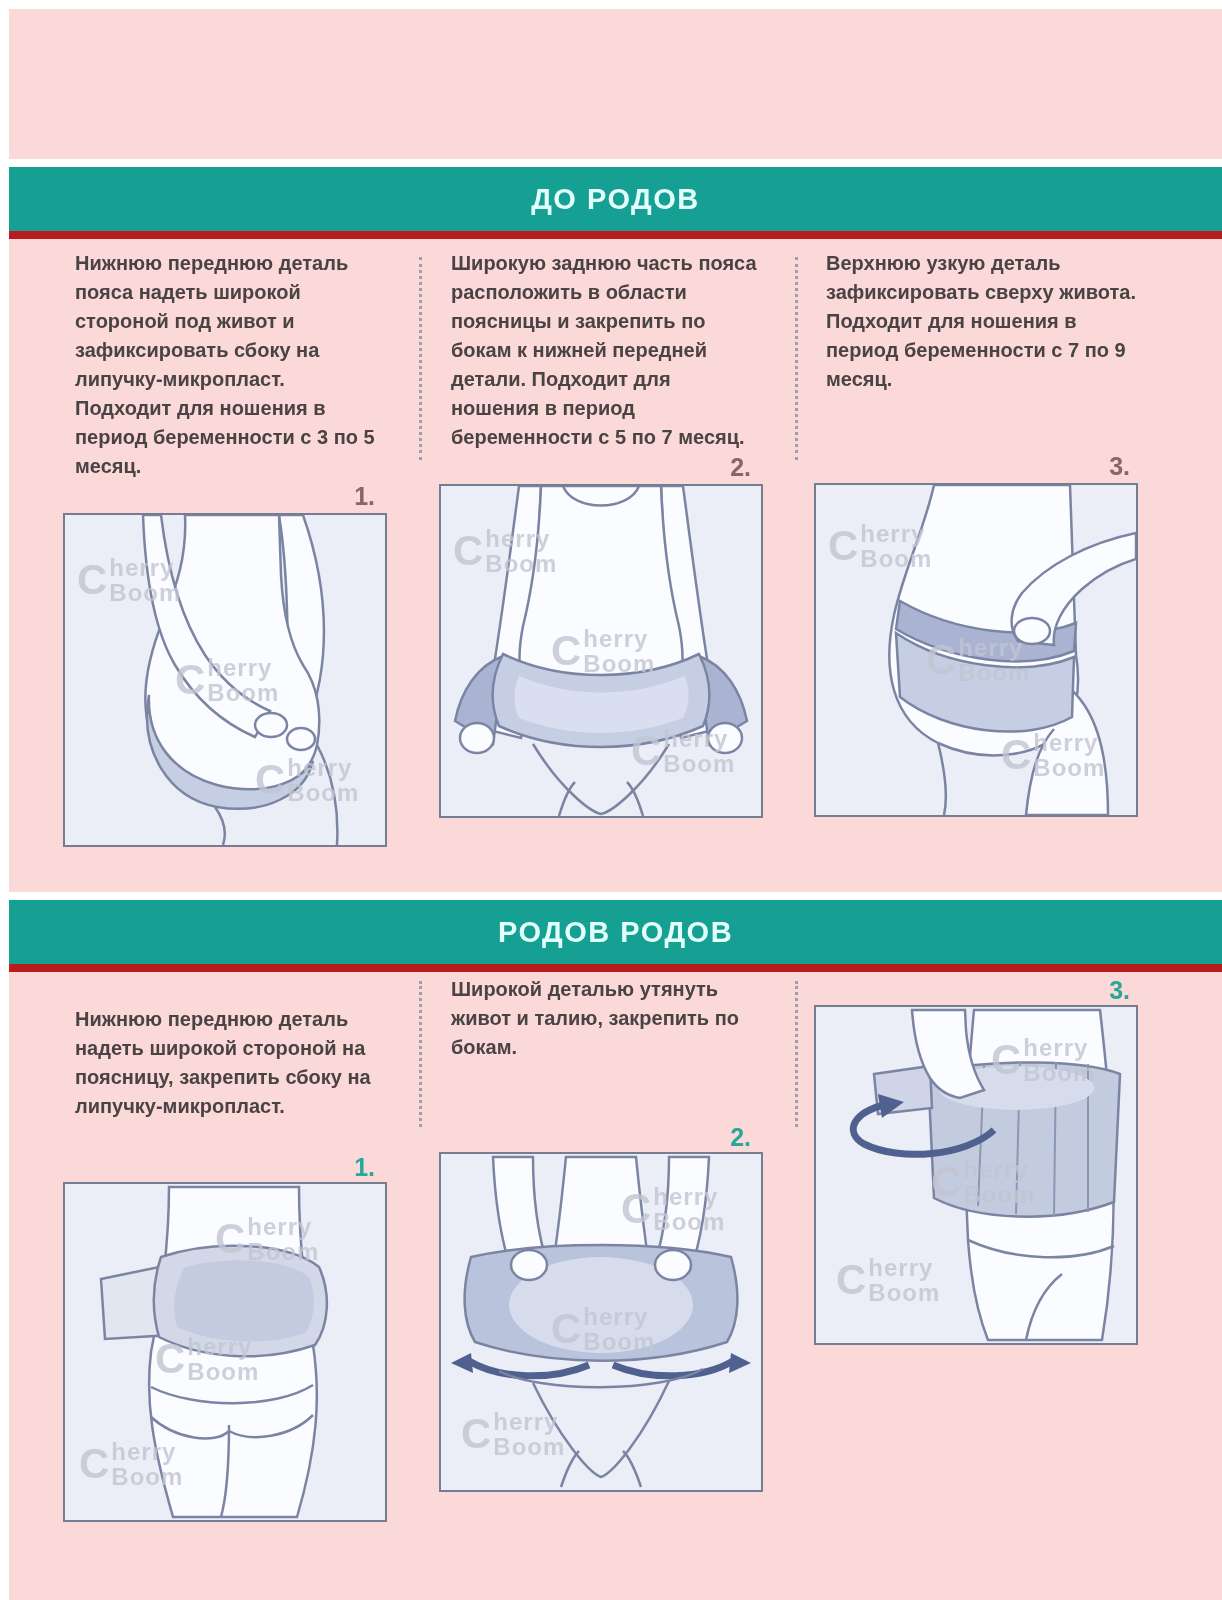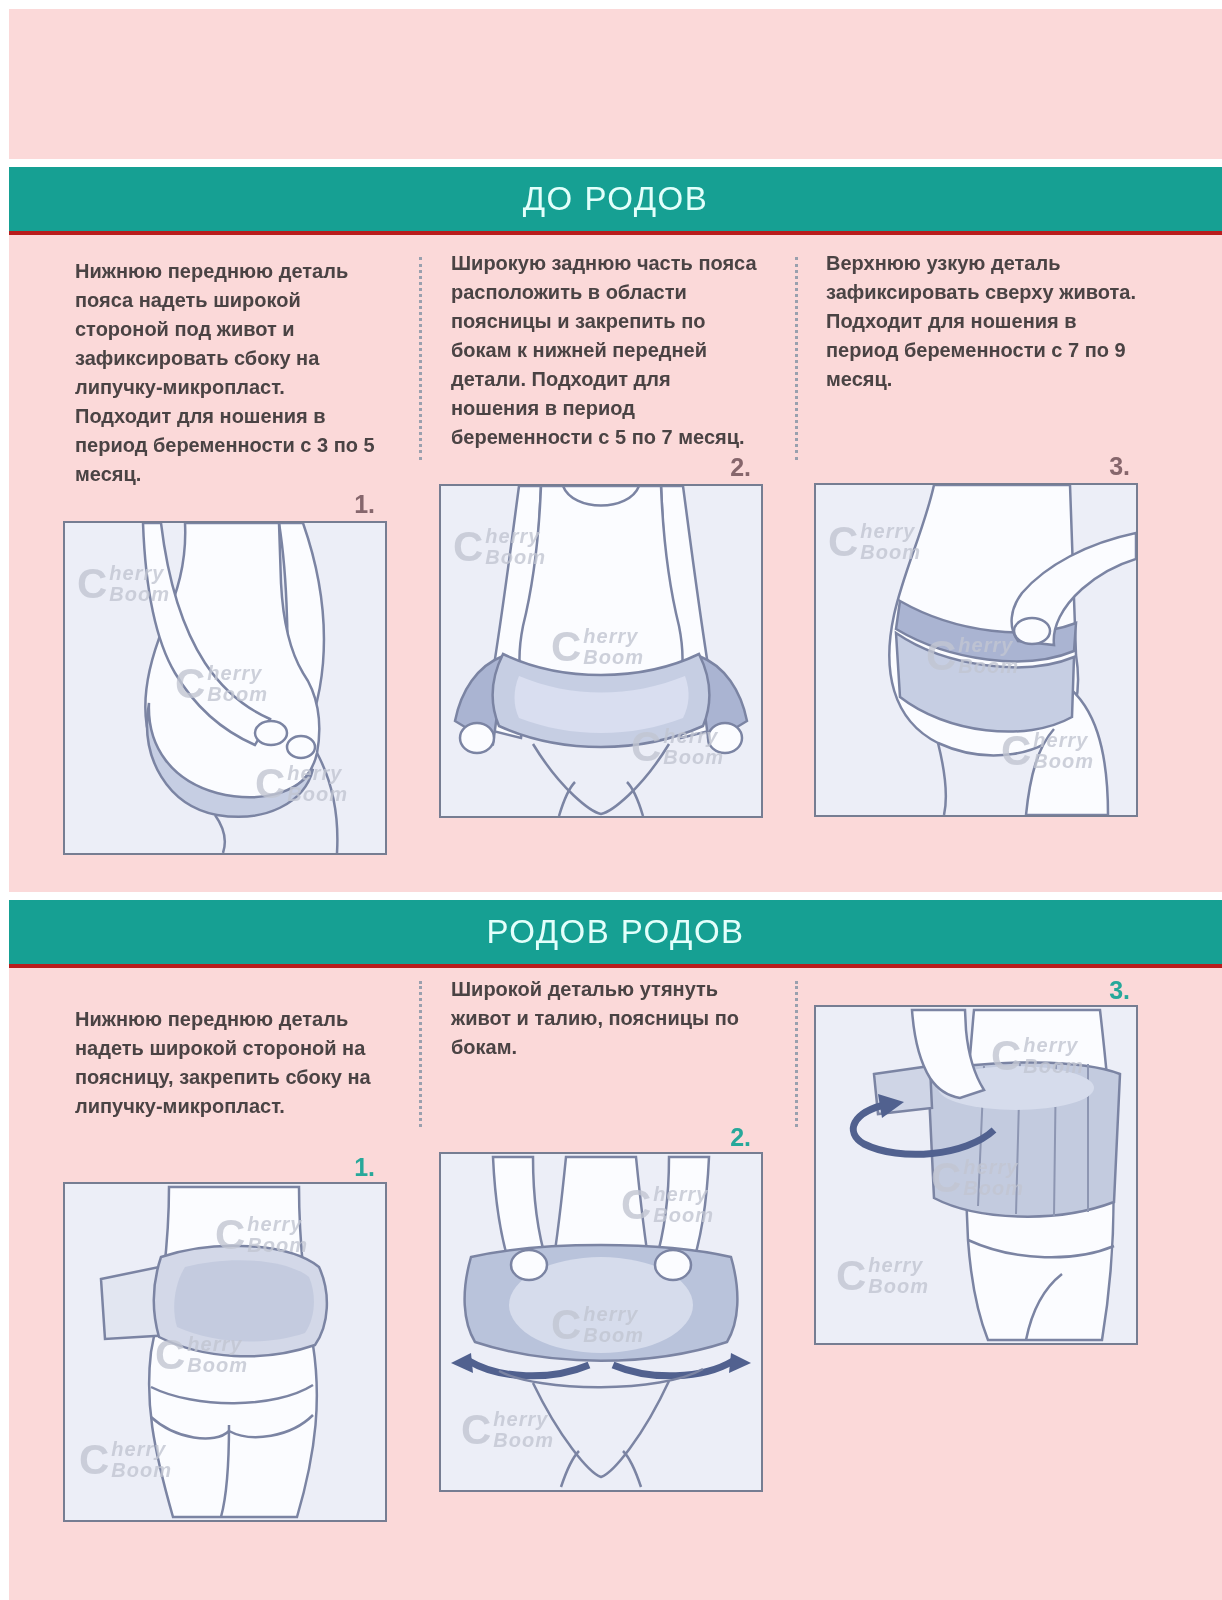--- a/index.html
+++ b/index.html
@@ -14,23 +14,23 @@
   }
   .title{
     position:absolute;left:0;right:0;top:40px;
     text-align:center;
     font-size:47px;font-weight:700;letter-spacing:1px;
     color:#2d9a93;
   }
   .band{
     position:absolute;left:0;right:0;height:64px;
     background:#16a093;
-    border-top:8px solid #fff;border-bottom:4px solid #b91c1c;
+    border-top:8px solid #fff;border-bottom:8px solid #b91c1c;
     text-align:center;line-height:64px;
-    font-size:33px;font-weight:400;letter-spacing:1.5px;
+    font-size:29px;font-weight:700;letter-spacing:1.5px;
     color:#e3fffb;
   }
   .band.before{top:150px;}
   .band.after{top:883px;}
   .step{position:absolute;}
   .step-text{
     margin:0;padding:0 4px 0 14px;
     font-size:20px;line-height:1.45;font-weight:700;
     color:#4a4344;white-space:pre-line;
   }
@@ -56,34 +56,34 @@
   }
   .div-t{top:248px;height:203px;}
   .div-b{top:972px;height:146px;}
   .div-1{left:410px;}
   .div-2{left:786px;}
   .wm{
     position:absolute;display:flex;align-items:center;gap:2px;
     color:#c2c6d2;opacity:.8;pointer-events:none;
   }
   .wm-logo{font-size:42px;font-weight:700;line-height:.9;}
-  .wm-text{font-size:20px;font-weight:700;line-height:1.05;letter-spacing:1px;font-style:italic;}
+  .wm-text{font-size:24px;font-weight:700;line-height:1.05;letter-spacing:1px;}
 </style>
 </head>
 <body>
 
 <div class="poster">
 
 
   <div class="band before">ДО РОДОВ</div>
 
   <div class="divider div-t div-1"></div>
   <div class="divider div-t div-2"></div>
 
-  <div class="step sec-before" style="left:52px;top:248px;width:328px;">
+  <div class="step sec-before" style="left:52px;top:240px;width:328px;">
     <p class="step-text">Нижнюю переднюю деталь пояса надеть широкой стороной под живот и зафиксировать сбоку на липучку-микропласт. Подходит для ношения в период беременности с 3 по 5 месяц.</p>
     <div class="step-num">1.</div>
     <div class="ill">
       <svg viewBox="0 0 320 330">
         <rect width="320" height="330" fill="#eceef7"></rect>
         <path d="M238,0 C252,40 262,90 258,140 C255,175 246,205 232,226 L200,210 C216,180 224,140 222,95 C221,60 218,25 214,0 Z" fill="#fbfcff" stroke="#7b84a3" stroke-width="2.5"></path>
         <path d="M120,0 C122,40 112,70 98,105 C82,145 74,185 86,220 C100,258 140,280 185,278 C222,276 246,258 252,230 C258,198 252,170 238,150 C226,130 218,100 216,60 L214,0 Z" fill="#fbfcff" stroke="#7b84a3" stroke-width="2.5"></path>
         <path d="M84,180 C82,225 108,258 152,270 C196,281 232,270 248,246 C240,280 200,300 152,292 C104,283 74,236 84,180 Z" fill="#c6cee3" stroke="#7b84a3" stroke-width="2.5"></path>
         <path d="M96,0 C102,50 114,100 140,140 C158,167 180,185 205,196 L190,222 C158,208 130,184 110,150 C88,113 80,55 78,0 Z" fill="#fbfcff" stroke="#7b84a3" stroke-width="2.5"></path>
         <ellipse cx="206" cy="210" rx="16" ry="12" fill="#fbfcff" stroke="#7b84a3" stroke-width="2.5"></ellipse>
@@ -197,21 +197,21 @@
           <span class="wm-text"><span>herry</span><br><span>Boom</span></span>
         </div>
       <div class="wm" style="left:14px;top:255px">
           <span class="wm-logo">C</span>
           <span class="wm-text"><span>herry</span><br><span>Boom</span></span>
         </div>
     </div>
   </div>
 
   <div class="step sec-after" style="left:428px;top:966px;width:328px;">
-    <p class="step-text">Широкой деталью утянуть живот и талию, поясницы по бокам.</p>
+    <p class="step-text">Широкой деталью утянуть живот и талию, закрепить по бокам.</p>
     <div class="step-num">2.</div>
     <div class="ill">
       <svg viewBox="0 0 320 330">
         <rect width="320" height="330" fill="#eceef7"></rect>
         <path d="M125,0 C120,50 115,90 110,120 L210,120 C205,90 200,50 195,0 Z" fill="#fbfcff" stroke="#7b84a3" stroke-width="2.5"></path>
         <path d="M52,0 C54,45 60,85 72,118 L106,106 C96,74 92,40 92,0 Z" fill="#fbfcff" stroke="#7b84a3" stroke-width="2.5"></path>
         <path d="M268,0 C266,45 260,85 248,118 L214,106 C224,74 228,40 228,0 Z" fill="#fbfcff" stroke="#7b84a3" stroke-width="2.5"></path>
         <path d="M30,100 C100,84 220,84 290,100 C300,135 298,165 286,185 C210,210 110,210 34,185 C22,165 20,135 30,100 Z" fill="#b9c3db" stroke="#7b84a3" stroke-width="2.5"></path>
         <ellipse cx="160" cy="148" rx="92" ry="48" fill="#d6dcec"></ellipse>
         <ellipse cx="88" cy="108" rx="18" ry="15" fill="#fbfcff" stroke="#7b84a3" stroke-width="2.5"></ellipse>

